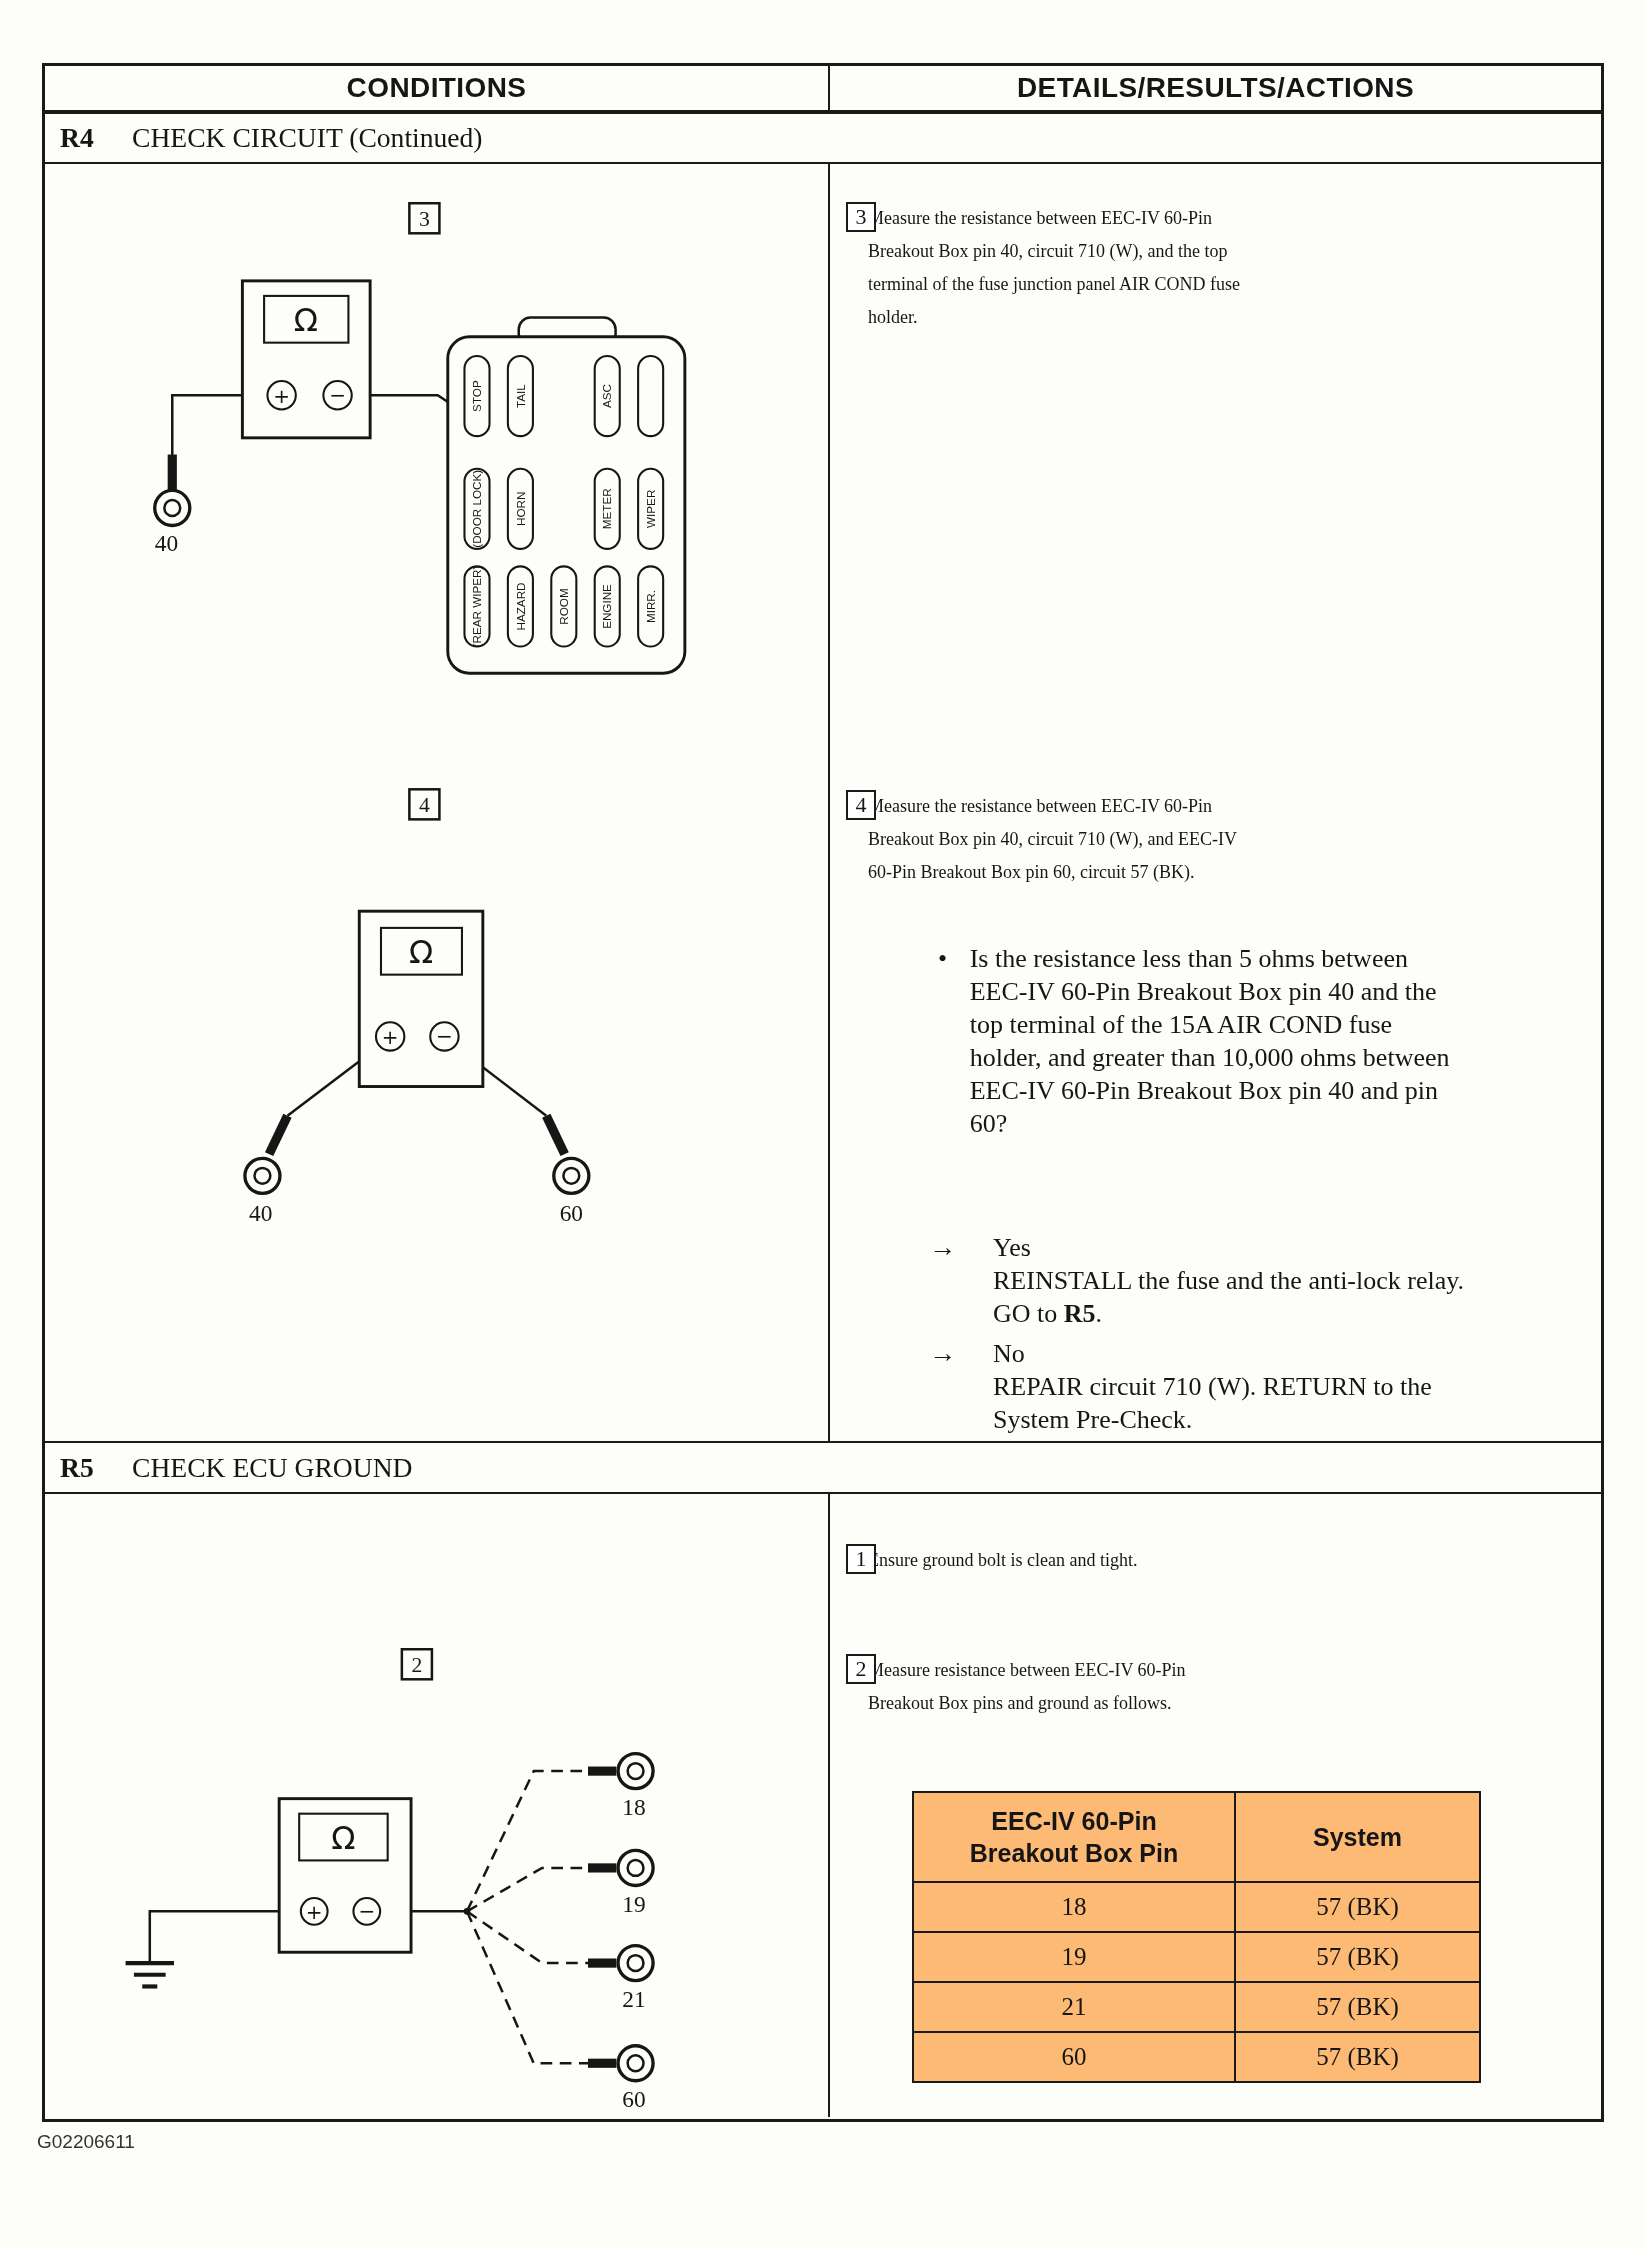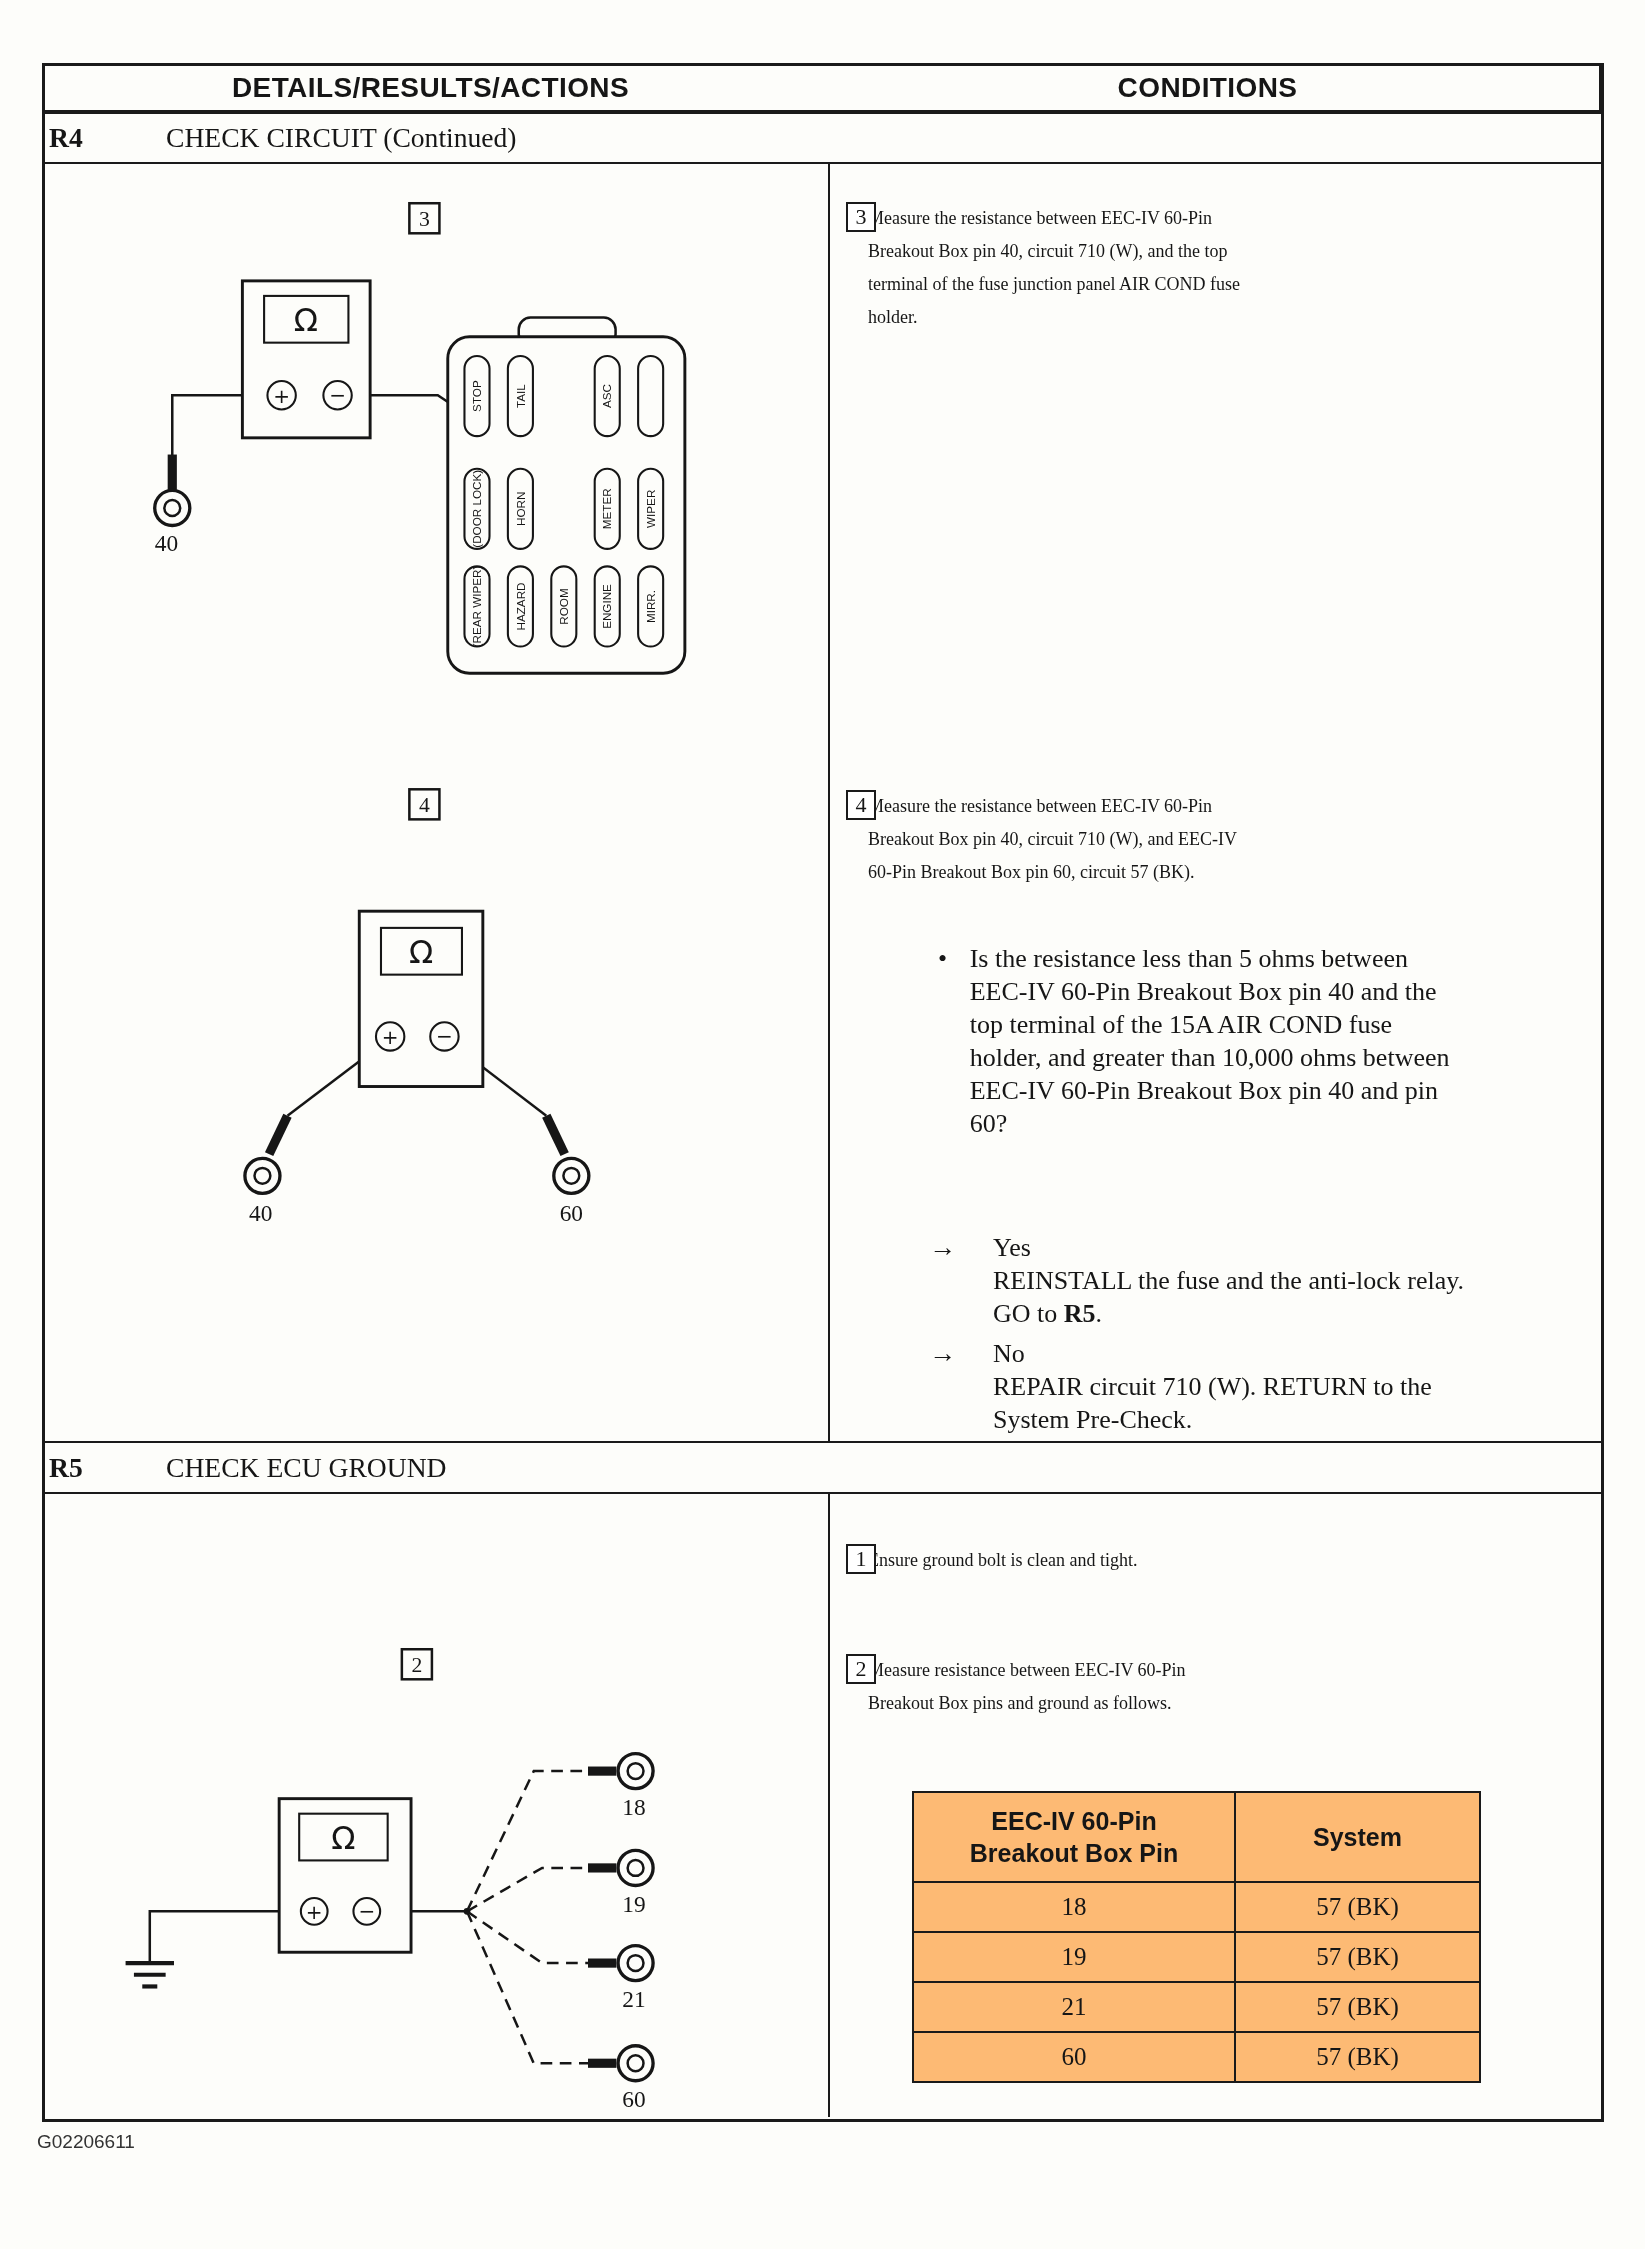--- a/index.html
+++ b/index.html
@@ -17,21 +17,21 @@
   .hdr-row { display:flex; height:48px; border-bottom:4.2px solid #1a1a1a; }
   .hdr-cell {
     display:flex; align-items:center; justify-content:center;
     font-family:"Liberation Sans", sans-serif; font-weight:bold;
     font-size:28px; letter-spacing:0.4px;
   }
   .hdr-left { width:785px; border-right:2.5px solid #1a1a1a; }
   .hdr-right { flex:1; }
   .sec-row {
     height:50px; border-bottom:2.5px solid #1a1a1a;
-    display:flex; align-items:center; font-size:27.6px; padding-left:4px;gap:45px;
+    display:flex; align-items:center; font-size:27.6px; padding-left:15px;
   }
   .sec-id { font-weight:bold; width:72px; }
   .content-row { display:flex; }
   .r4-row { height:1279px; border-bottom:2.5px solid #1a1a1a; }
   .r5-sec { height:51px; }
   .r5-row { height:623px; }
   .cell-left { width:785px; border-right:2.5px solid #1a1a1a; position:relative; }
   .cell-right { flex:1; position:relative; }
   
   .badge {
@@ -84,22 +84,22 @@
     font-family:"Liberation Sans", sans-serif; font-size:19px; color:#333;
   }
 </style>
 </head>
 <body>
 
 <div class="page">
   <div class="doc">
 
     <div class="hdr-row">
+      <div class="hdr-cell hdr-left">CONDITIONS</div>
       <div class="hdr-cell hdr-right">DETAILS/RESULTS/ACTIONS</div>
-      <div class="hdr-cell hdr-left">CONDITIONS</div>
     </div>
 
     <div class="sec-row">
       <span class="sec-id">R4</span>
       <span>CHECK CIRCUIT (Continued)</span>
     </div>
 
     <div class="content-row r4-row">
 
       <div class="cell-left">

